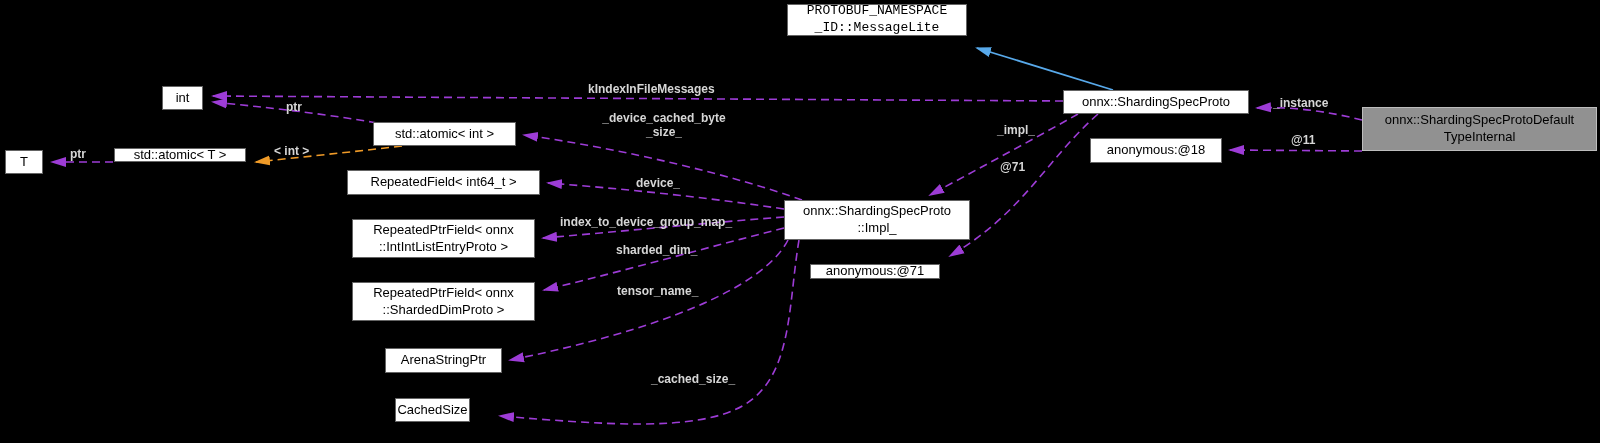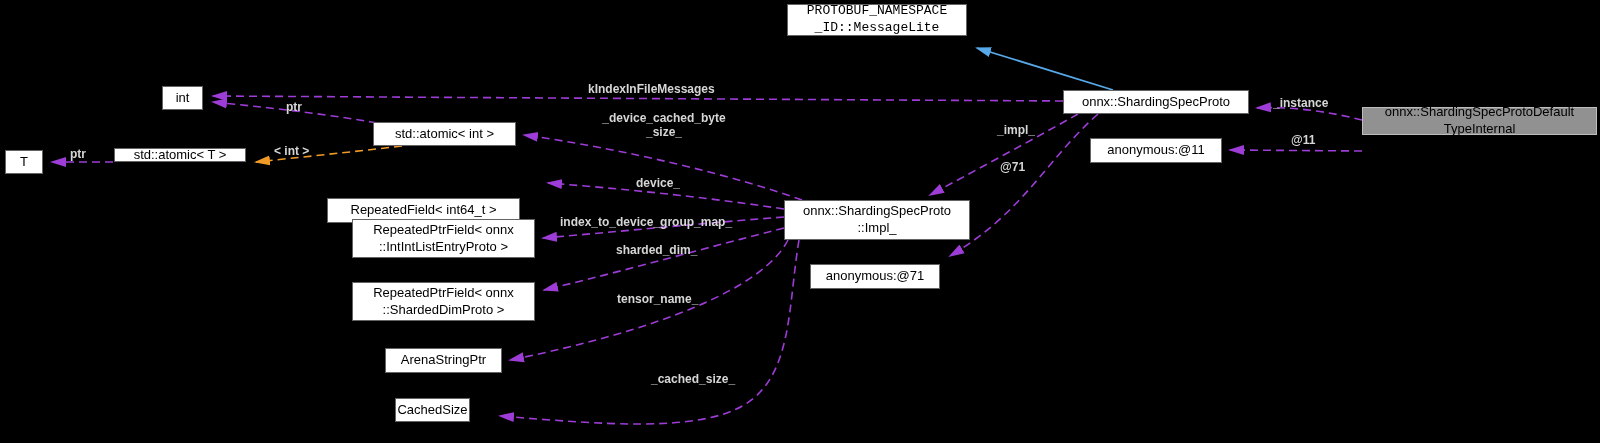--- a/index.html
+++ b/index.html
@@ -48,45 +48,45 @@
         <path d="M799,240 C788,305 793,376 744,405 C697,433 600,424 500,416" fill="none" stroke="#9d3cd6" stroke-width="1.6" stroke-dasharray="8,5" marker-end="url(#arrow-purple)"></path>
       </g>
   </svg>
   <div id="nodes-layer">
       <div class="node" style="left: 787px; top: 4px; width: 180px; height: 32px; font-family: Liberation Mono, monospace;">PROTOBUF_NAMESPACE
 _ID::MessageLite</div>
       <div class="node" style="left: 162px; top: 86px; width: 41px; height: 24px;">int</div>
       <div class="node" style="left: 373px; top: 122px; width: 143px; height: 24px;">std::atomic&lt; int &gt;</div>
       <div class="node" style="left: 5px; top: 150px; width: 38px; height: 24px;">T</div>
       <div class="node" style="left: 114px; top: 148px; width: 132px; height: 14px;">std::atomic&lt; T &gt;</div>
-      <div class="node" style="left: 327px; top: 170px; width: 193px; height: 25px; margin-top: 28px;">RepeatedField&lt; int64_t &gt;</div>
+      <div class="node" style="left: 347px; top: 170px; width: 193px; height: 25px;">RepeatedField&lt; int64_t &gt;</div>
       <div class="node" style="left: 352px; top: 219px; width: 183px; height: 39px;">RepeatedPtrField&lt; onnx
 ::IntIntListEntryProto &gt;</div>
       <div class="node" style="left: 352px; top: 282px; width: 183px; height: 39px;">RepeatedPtrField&lt; onnx
 ::ShardedDimProto &gt;</div>
       <div class="node" style="left: 385px; top: 348px; width: 117px; height: 25px;">ArenaStringPtr</div>
       <div class="node" style="left: 395px; top: 398px; width: 75px; height: 24px;">CachedSize</div>
       <div class="node" style="left: 784px; top: 200px; width: 186px; height: 40px;">onnx::ShardingSpecProto
 ::Impl_</div>
-      <div class="node" style="left: 810px; top: 264px; width: 130px; height: 25px;">anonymous:@71</div>
+      <div class="node" style="left: 810px; top: 264px; width: 130px; height: 15px;">anonymous:@71</div>
       <div class="node" style="left: 1063px; top: 90px; width: 186px; height: 24px;">onnx::ShardingSpecProto</div>
-      <div class="node" style="left: 1090px; top: 138px; width: 132px; height: 25px;">anonymous:@11</div>
-      <div class="node subject" style="left: 1362px; top: 107px; width: 235px; height: 28px;">onnx::ShardingSpecProtoDefault
+      <div class="node" style="left: 1090px; top: 138px; width: 132px; height: 25px;">anonymous:@18</div>
+      <div class="node subject" style="left: 1362px; top: 107px; width: 235px; height: 44px;">onnx::ShardingSpecProtoDefault
 TypeInternal</div>
     </div>
   <div id="labels-layer">
       <div class="edge-label" style="left: 588px; top: 82px;">kIndexInFileMessages</div>
       <div class="edge-label" style="left: 286px; top: 100px;">ptr</div>
       <div class="edge-label centered" style="left: 593px; top: 111px; width: 142px;">_device_cached_byte
 _size_</div>
       <div class="edge-label" style="left: 274px; top: 144px;">&lt; int &gt;</div>
       <div class="edge-label" style="left: 70px; top: 147px;">ptr</div>
       <div class="edge-label" style="left: 636px; top: 176px;">device_</div>
       <div class="edge-label" style="left: 560px; top: 215px;">index_to_device_group_map_</div>
       <div class="edge-label" style="left: 616px; top: 243px;">sharded_dim_</div>
-      <div class="edge-label" style="left: 617px; top: 292px;">tensor_name_</div>
+      <div class="edge-label" style="left: 617px; top: 284px;">tensor_name_</div>
       <div class="edge-label" style="left: 615px; top: 372px; margin-left: 36px;">_cached_size_</div>
       <div class="edge-label" style="left: 997px; top: 123px;">_impl_</div>
       <div class="edge-label" style="left: 1000px; top: 160px;">@71</div>
       <div class="edge-label" style="left: 1273px; top: 96px;">_instance</div>
       <div class="edge-label" style="left: 1291px; top: 133px;">@11</div>
     </div>
 </div>
 
 </body></html>

